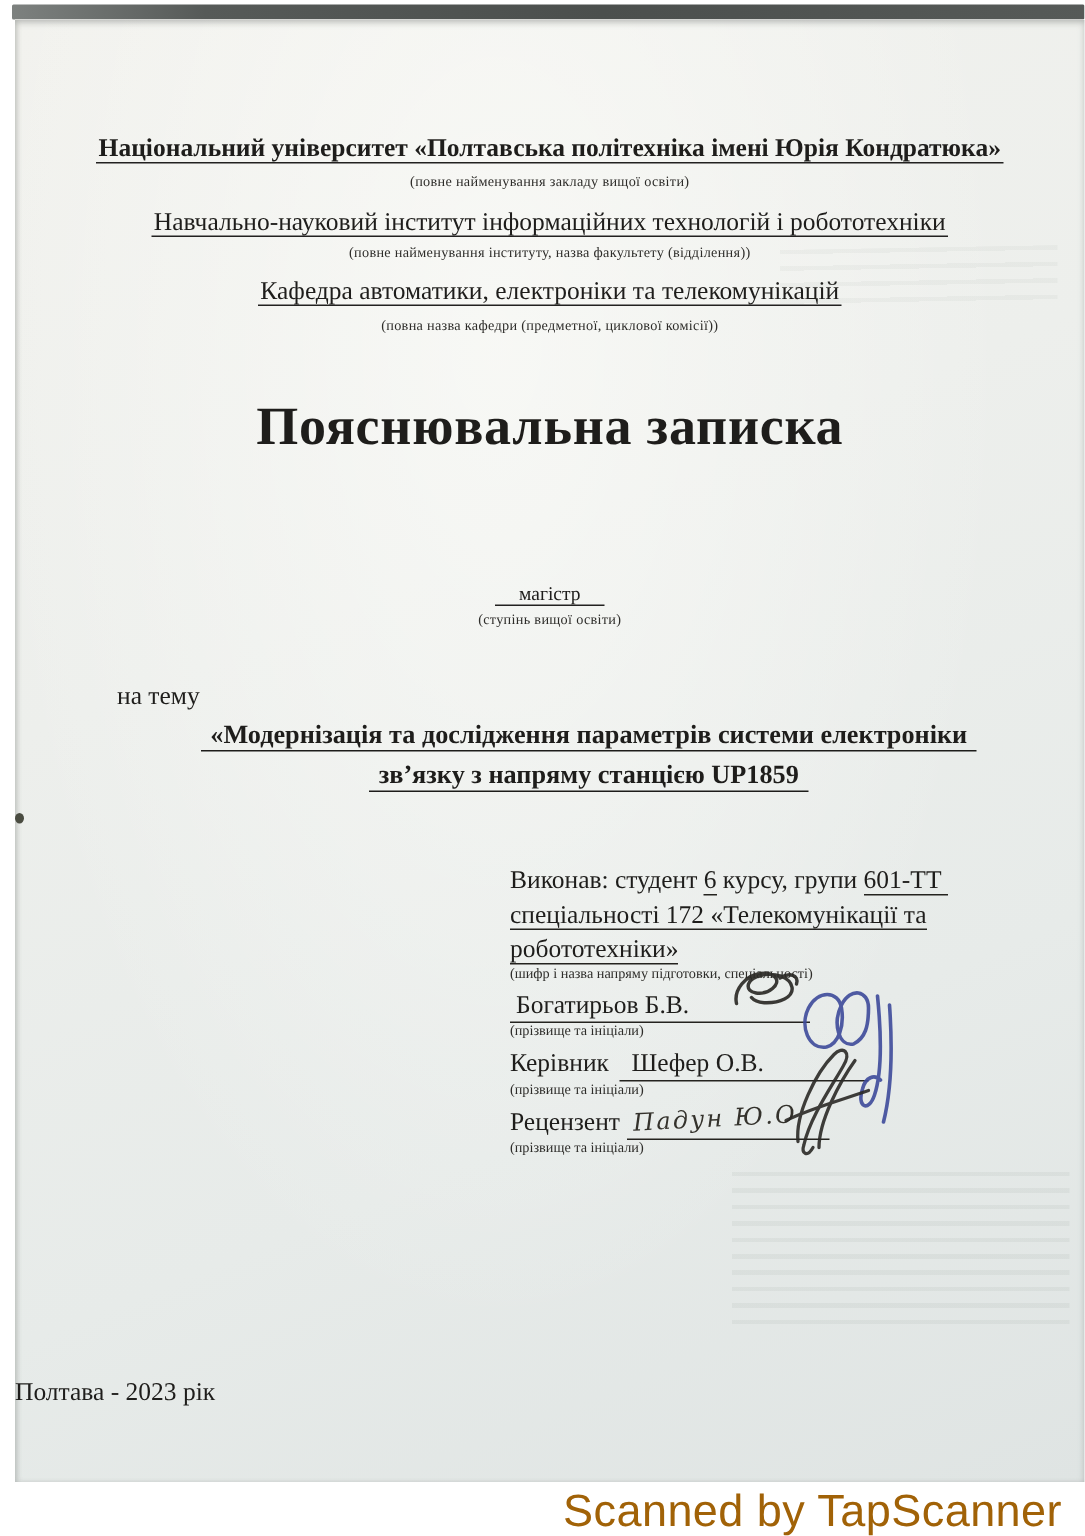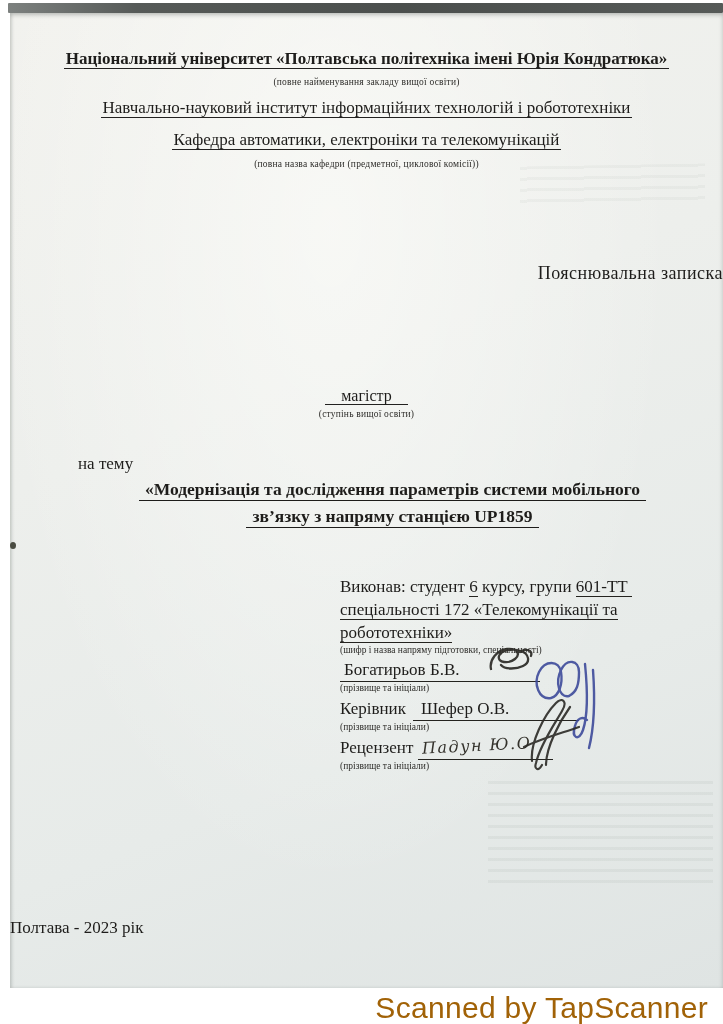--- a/index.html
+++ b/index.html
@@ -17,37 +17,37 @@
   .scan-page{
     position:absolute;left:10px;right:0;top:13px;height:975px;
     background:
       radial-gradient(ellipse at 45% 22%, rgba(255,255,252,0.55), rgba(255,255,252,0) 62%),
       linear-gradient(158deg,#f2f2ee 0%,#edefec 38%,#e7ebe9 70%,#dfe4e3 100%);
     box-shadow:inset 0 2px 4px rgba(90,95,93,.35), inset 2px 0 3px rgba(120,125,123,.15);
   }
   .hdr{ position:absolute; top:33px; left:0; right:0; text-align:center; }
   .big-line{ font-size:17px; line-height:26px; white-space:nowrap; }
   .big-line .u{ border-bottom:1.5px solid #222120; padding:0 2px 0 2px; }
-  .bold{ font-weight:bold; }
+  .bold{ font-weight:bold;margin-top:40px; }
   .cap{ font-size:9.5px; line-height:12px; color:#2e2d2a; letter-spacing:.2px; }
   .cap-gap1{ margin-top:4px; }
   .line2{ margin-top:7px; }
   .cap-gap2{ margin-top:2px; }
   .line3{ margin-top:6px; }
   .cap-gap3{ margin-top:5px; }
 
   .doc-title{
-    position:absolute; top:250px; left:0; right:0; text-align:right;
-    font-size:18px; font-weight:normal; letter-spacing:.5px;
+    position:absolute; top:250px; left:0; right:0; text-align:center;
+    font-size:36px; font-weight:bold; letter-spacing:.5px;
   }
   .doc-subtitle{
     position:absolute; top:318px; left:0; right:0; text-align:center; font-size:17px;
   }
   .degree-wrap{ position:absolute; top:372px; left:0; right:0; text-align:center; }
-  .degree{ font-size:16px; line-height:21px; border-bottom:1.4px solid #222120; padding:0 16px; }
+  .degree{ font-size:13px; line-height:21px; border-bottom:1.4px solid #222120; padding:0 16px; }
   .degree-cap{ margin-top:2px; }
 
   .topic{ position:absolute; top:438px; left:56px; right:4px; display:flex;flex-direction:column; }
   .topic-label{ font-size:17px; line-height:25px; width:76px; flex:none; padding-left:12px; }
   .topic-text{ flex:1; text-align:center; font-size:17.5px; font-weight:bold; line-height:26.5px; }
   .topic-text .u{ border-bottom:1.6px solid #1d1c1a; padding:0 6px 1px 6px; white-space:nowrap; }
 
   .author{ position:absolute; top:562px; left:330px; width:390px; }
   .arow{ font-size:17px; line-height:23px; white-space:pre; }
   .arow .u{ border-bottom:1.4px solid #24231f; }
@@ -89,35 +89,36 @@
 <body>
 
 <div class="top-strip"></div>
 
 <div class="scan-page">
 
   <div class="hdr">
     <div class="big-line bold"><span class="u">Національний університет «Полтавська політехніка імені Юрія Кондратюка»</span></div>
     <div class="cap cap-gap1">(повне найменування закладу вищої освіти)</div>
     <div class="big-line line2"><span class="u">Навчально-науковий інститут інформаційних технологій і робототехніки</span></div>
+    <div class="cap cap-gap2">(повне найменування інституту, назва факультету (відділення))</div>
     <div class="big-line line3"><span class="u">Кафедра автоматики, електроніки та телекомунікацій</span></div>
     <div class="cap cap-gap3">(повна назва кафедри (предметної, циклової комісії))</div>
   </div>
 
   <div class="doc-title">Пояснювальна записка</div>
 
   <div class="degree-wrap">
     <span class="degree">магістр</span>
     <div class="cap degree-cap">(ступінь вищої освіти)</div>
   </div>
 
   <div class="topic">
     <div class="topic-label">на тему</div>
     <div class="topic-text">
-      <div><span class="u">«Модернізація та дослідження параметрів системи мобільного</span></div>
+      <div><span class="u">«Модернізація та дослідження параметрів системи електроніки</span></div>
       <div><span class="u">зв’язку з напряму станцією UP1859</span></div>
     </div>
   </div>
 
   <div class="author">
     <div class="arow"><span>Виконав: студент </span><span class="u">6</span><span> курсу, групи </span><span class="u">601-ТТ </span></div>
     <div class="arow"><span class="u">спеціальності 172 «Телекомунікації та</span></div>
     <div class="arow"><span class="u">робототехніки»</span></div>
     <div class="acap">(шифр і назва напряму підготовки, спеціальності)</div>
     <div class="arow mt2"><span class="name-underline"><span>Богатирьов Б.В.</span></span></div>

